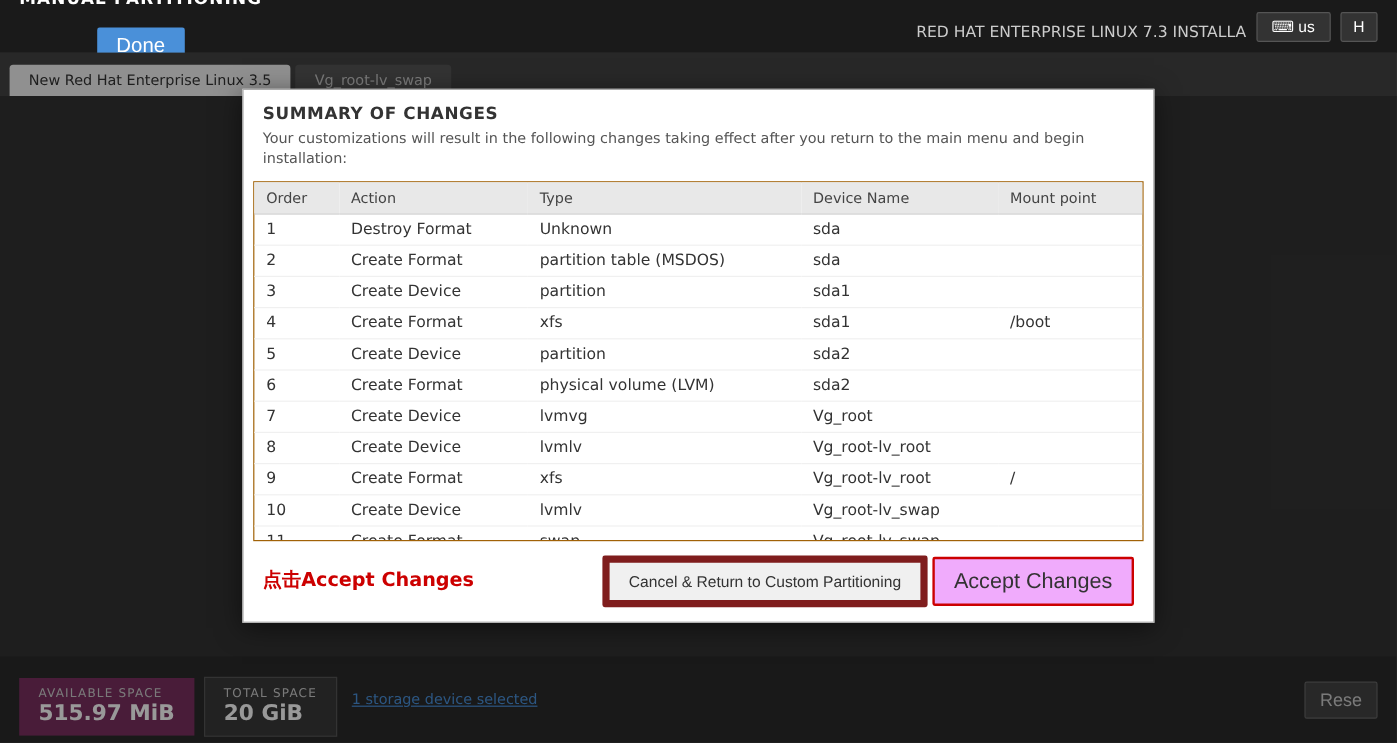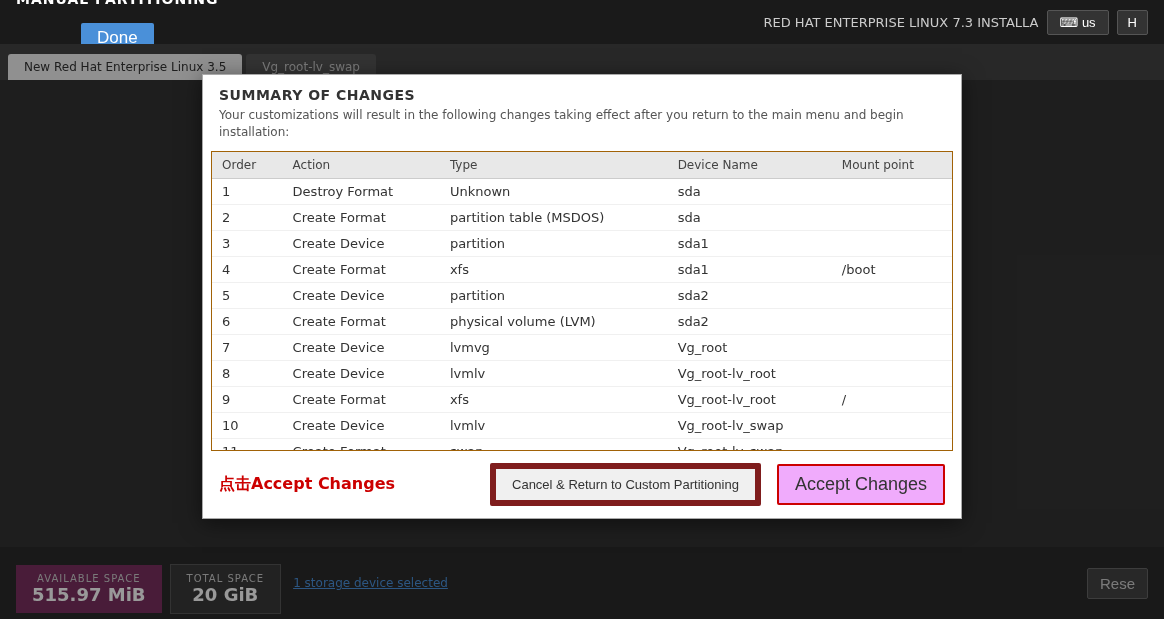--- a/index.html
+++ b/index.html
@@ -38,21 +38,21 @@
       background: #4a90d9;
       color: #fff;
       border: none;
       padding: 5px 16px;
       font-size: 17px;
       cursor: pointer;
       border-radius: 2px;
     }
     .top-bar-right {
       display: flex;
-      align-items: center;
+      align-items: flex-end;
       gap: 8px;
       color: #fff;
     }
     .keyboard-button {
       background: #333;
       color: #fff;
       border: 1px solid #555;
       padding: 4px 12px;
       font-size: 13px;
       cursor: pointer;
@@ -176,21 +176,21 @@
       max-height: 300px;
       overflow-y: auto;
     }
 
     
     .dialog-footer {
       display: flex;
       justify-content: flex-end;
       align-items: center;
       padding: 12px 16px;
-      gap: 16px;
+      gap: 4px;
       position: relative;
     }
 
     .hint-text {
       position: absolute;
       left: 16px;
       top: 50%;
       transform: translateY(-50%);
       color: #c00;
       font-size: 16px;
@@ -228,21 +228,21 @@
       height: 72px;
       background: #2a2a2a;
       padding: 0 16px;
       gap: 8px;
     }
 
     .space-badge {
       padding: 8px 16px;
       display: flex;
       flex-direction: column;
-      align-items: center;
+      align-items: flex-start;
       margin-top: 11px;
     }
     .space-badge-available {
       background: #7a3060;
     }
     .space-badge-total {
       background: #3a3a3a;
       border: 1px solid #555;
     }
     .space-label {

